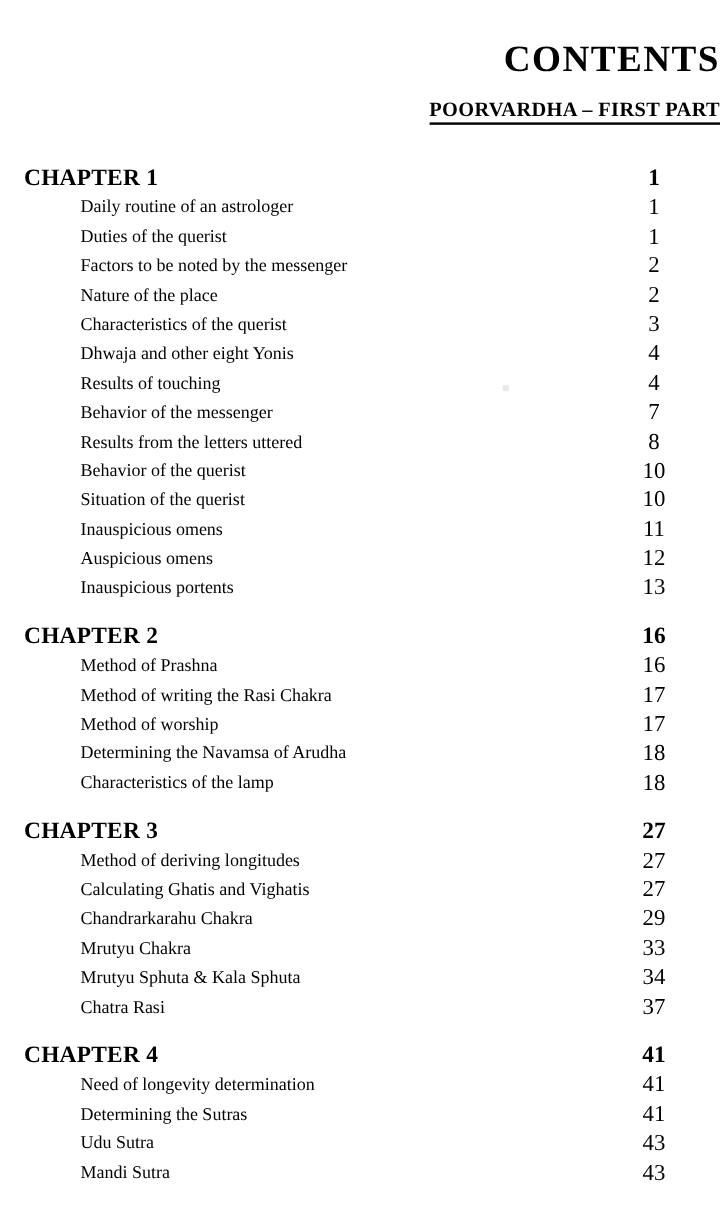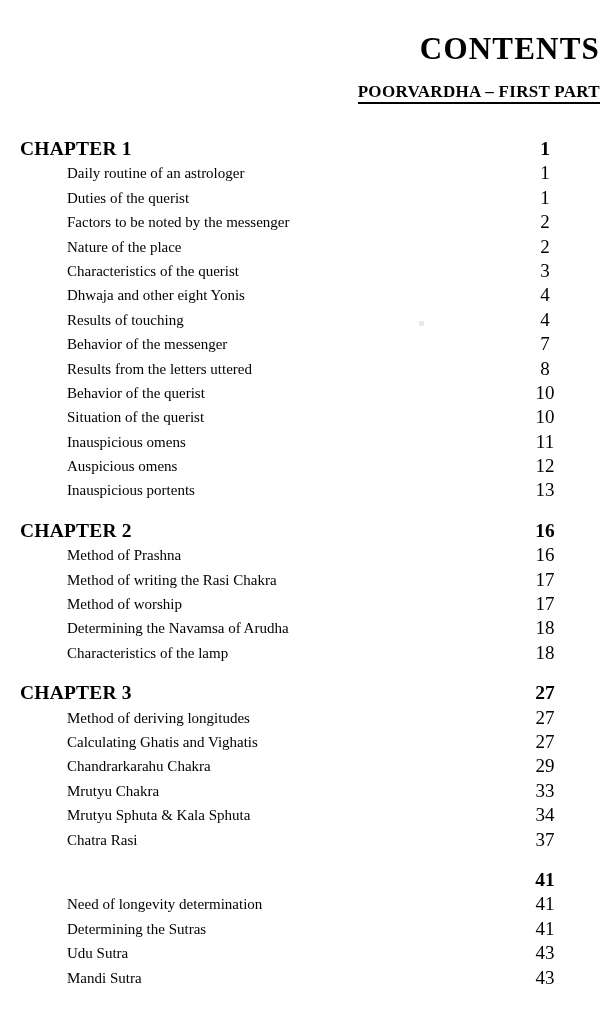--- a/index.html
+++ b/index.html
@@ -248,20 +248,21 @@
           <span class="pg">34</span>
         </div>
         <div class="row entry">
           <span class="label">Chatra Rasi</span>
           <span class="pg">37</span>
         </div>
       </div>
       <div class="chapter-gap"></div>
       <div class="chapter-block">
         <div class="row chapter">
+          <span class="label">CHAPTER 4</span>
           <span class="pg">41</span>
         </div>
         <div class="row entry">
           <span class="label">Need of longevity determination</span>
           <span class="pg">41</span>
         </div>
         <div class="row entry">
           <span class="label">Determining the Sutras</span>
           <span class="pg">41</span>
         </div>

